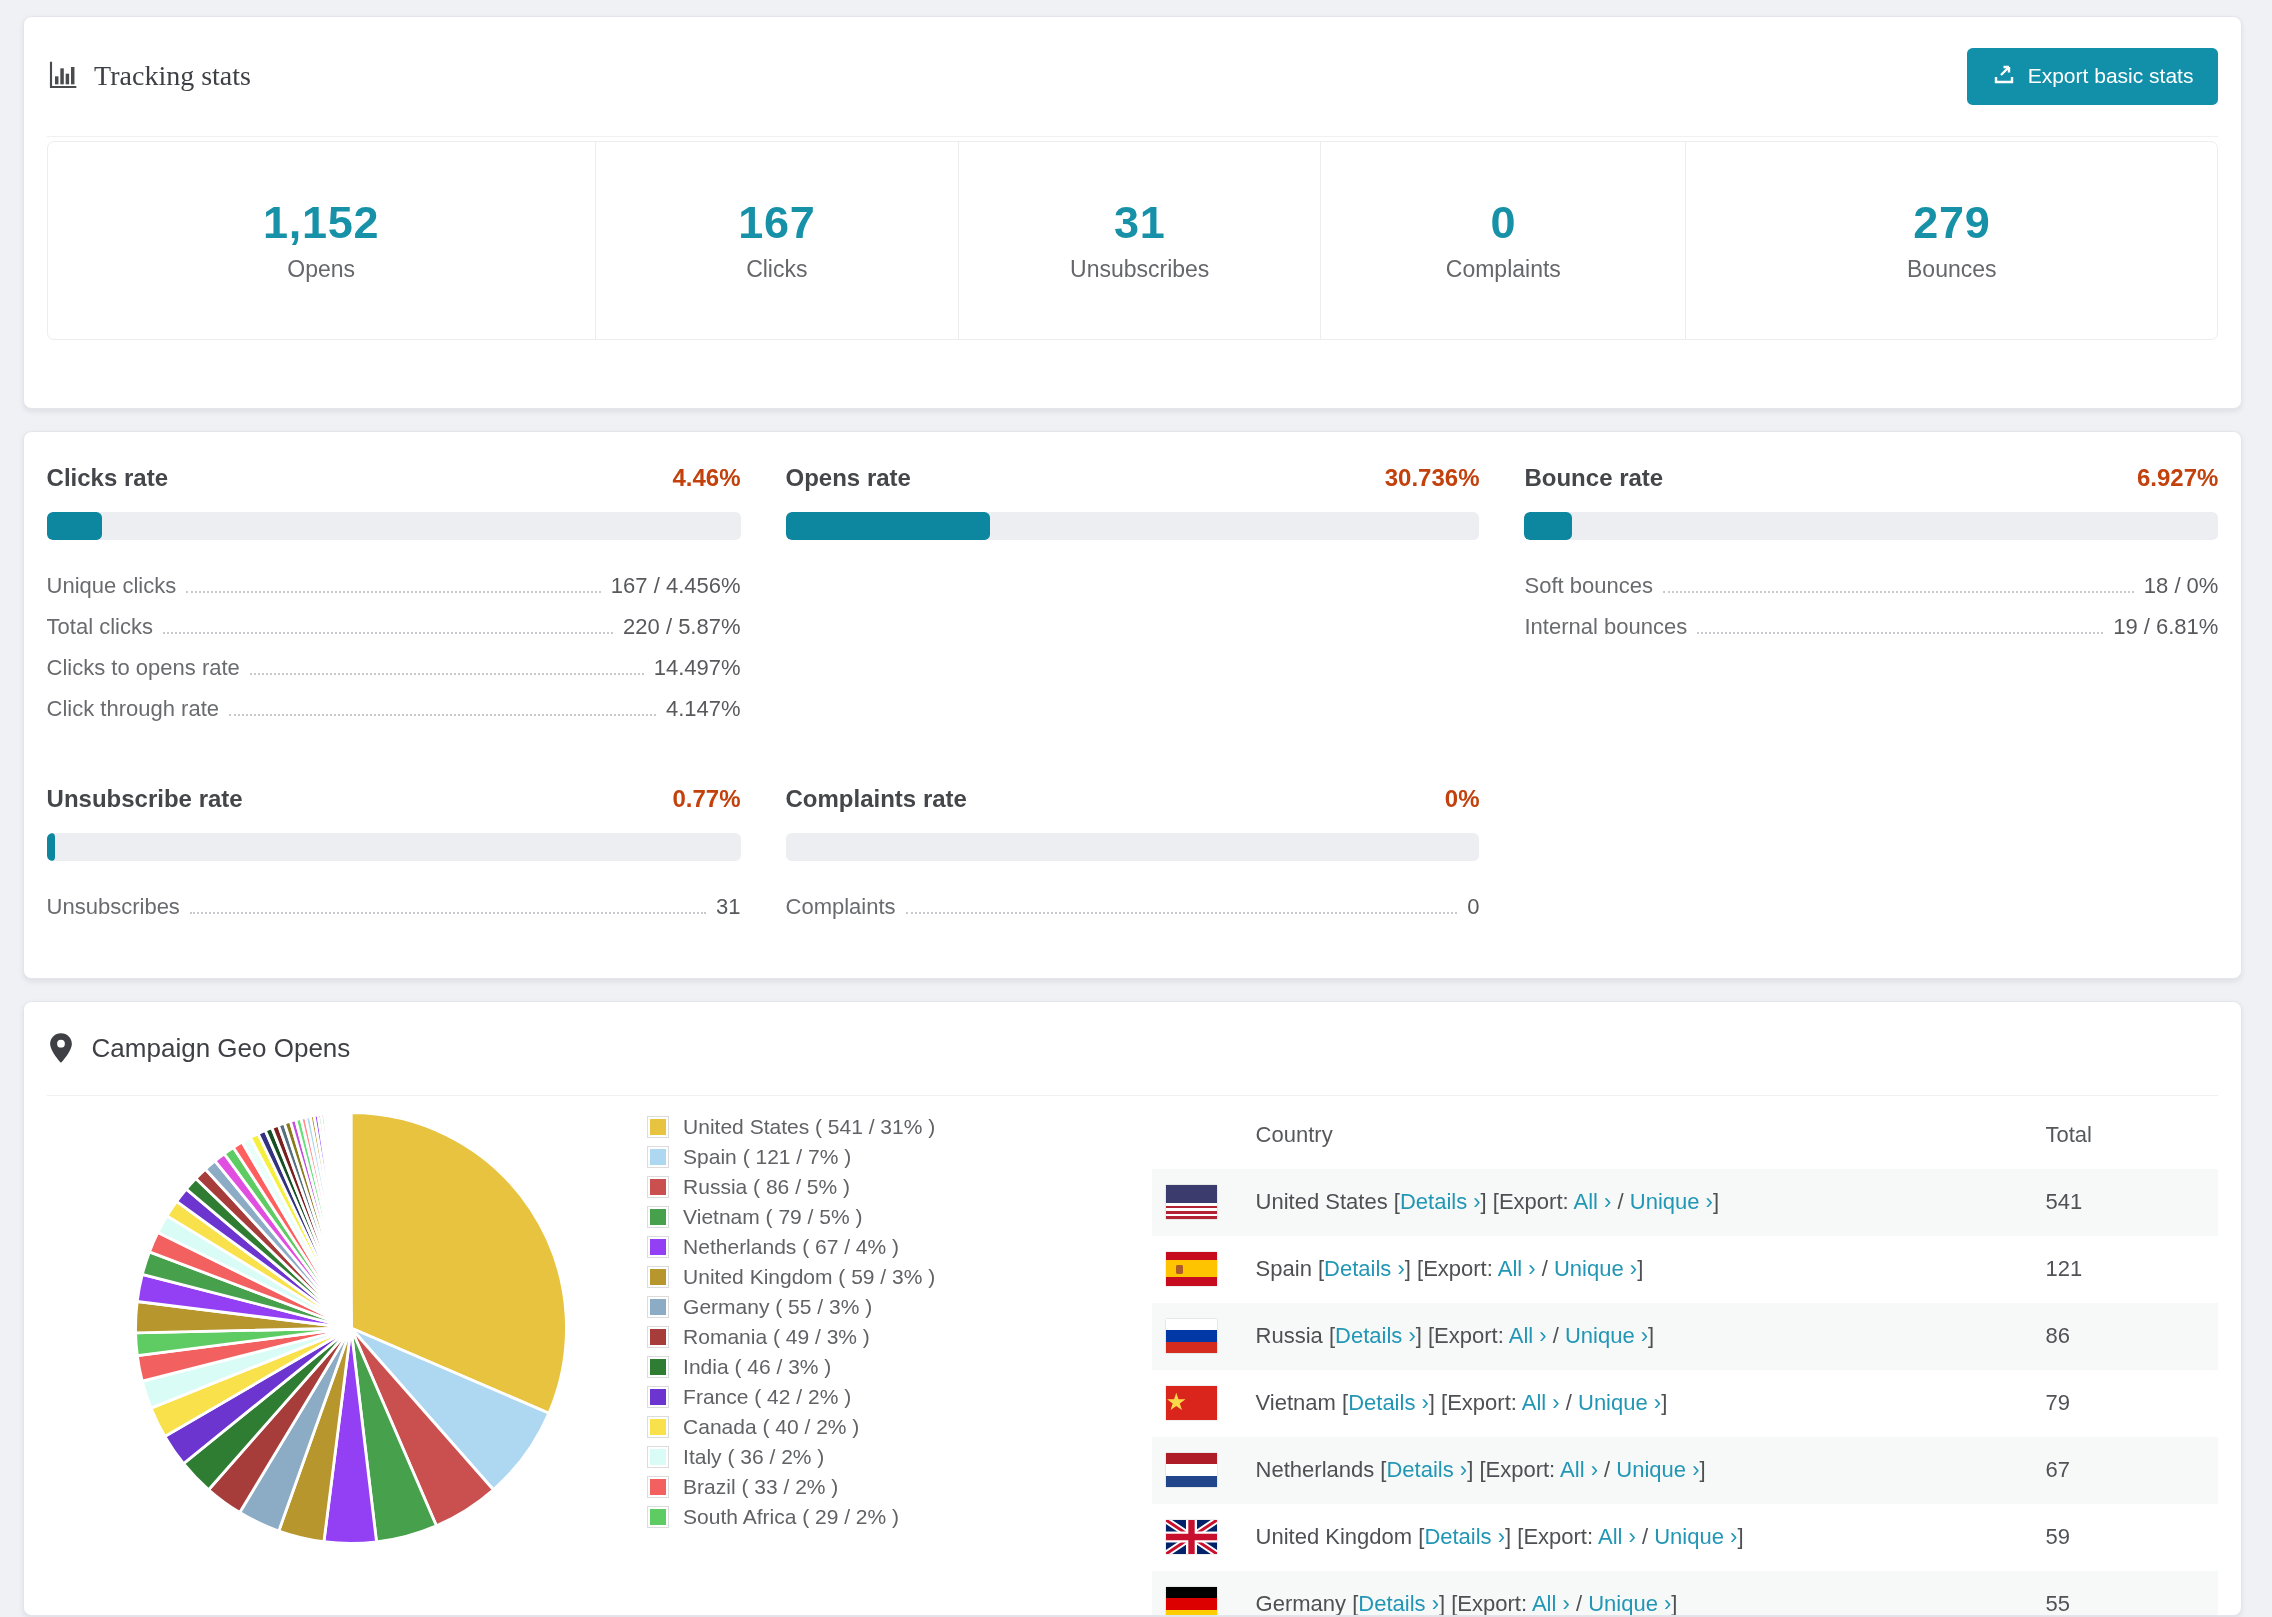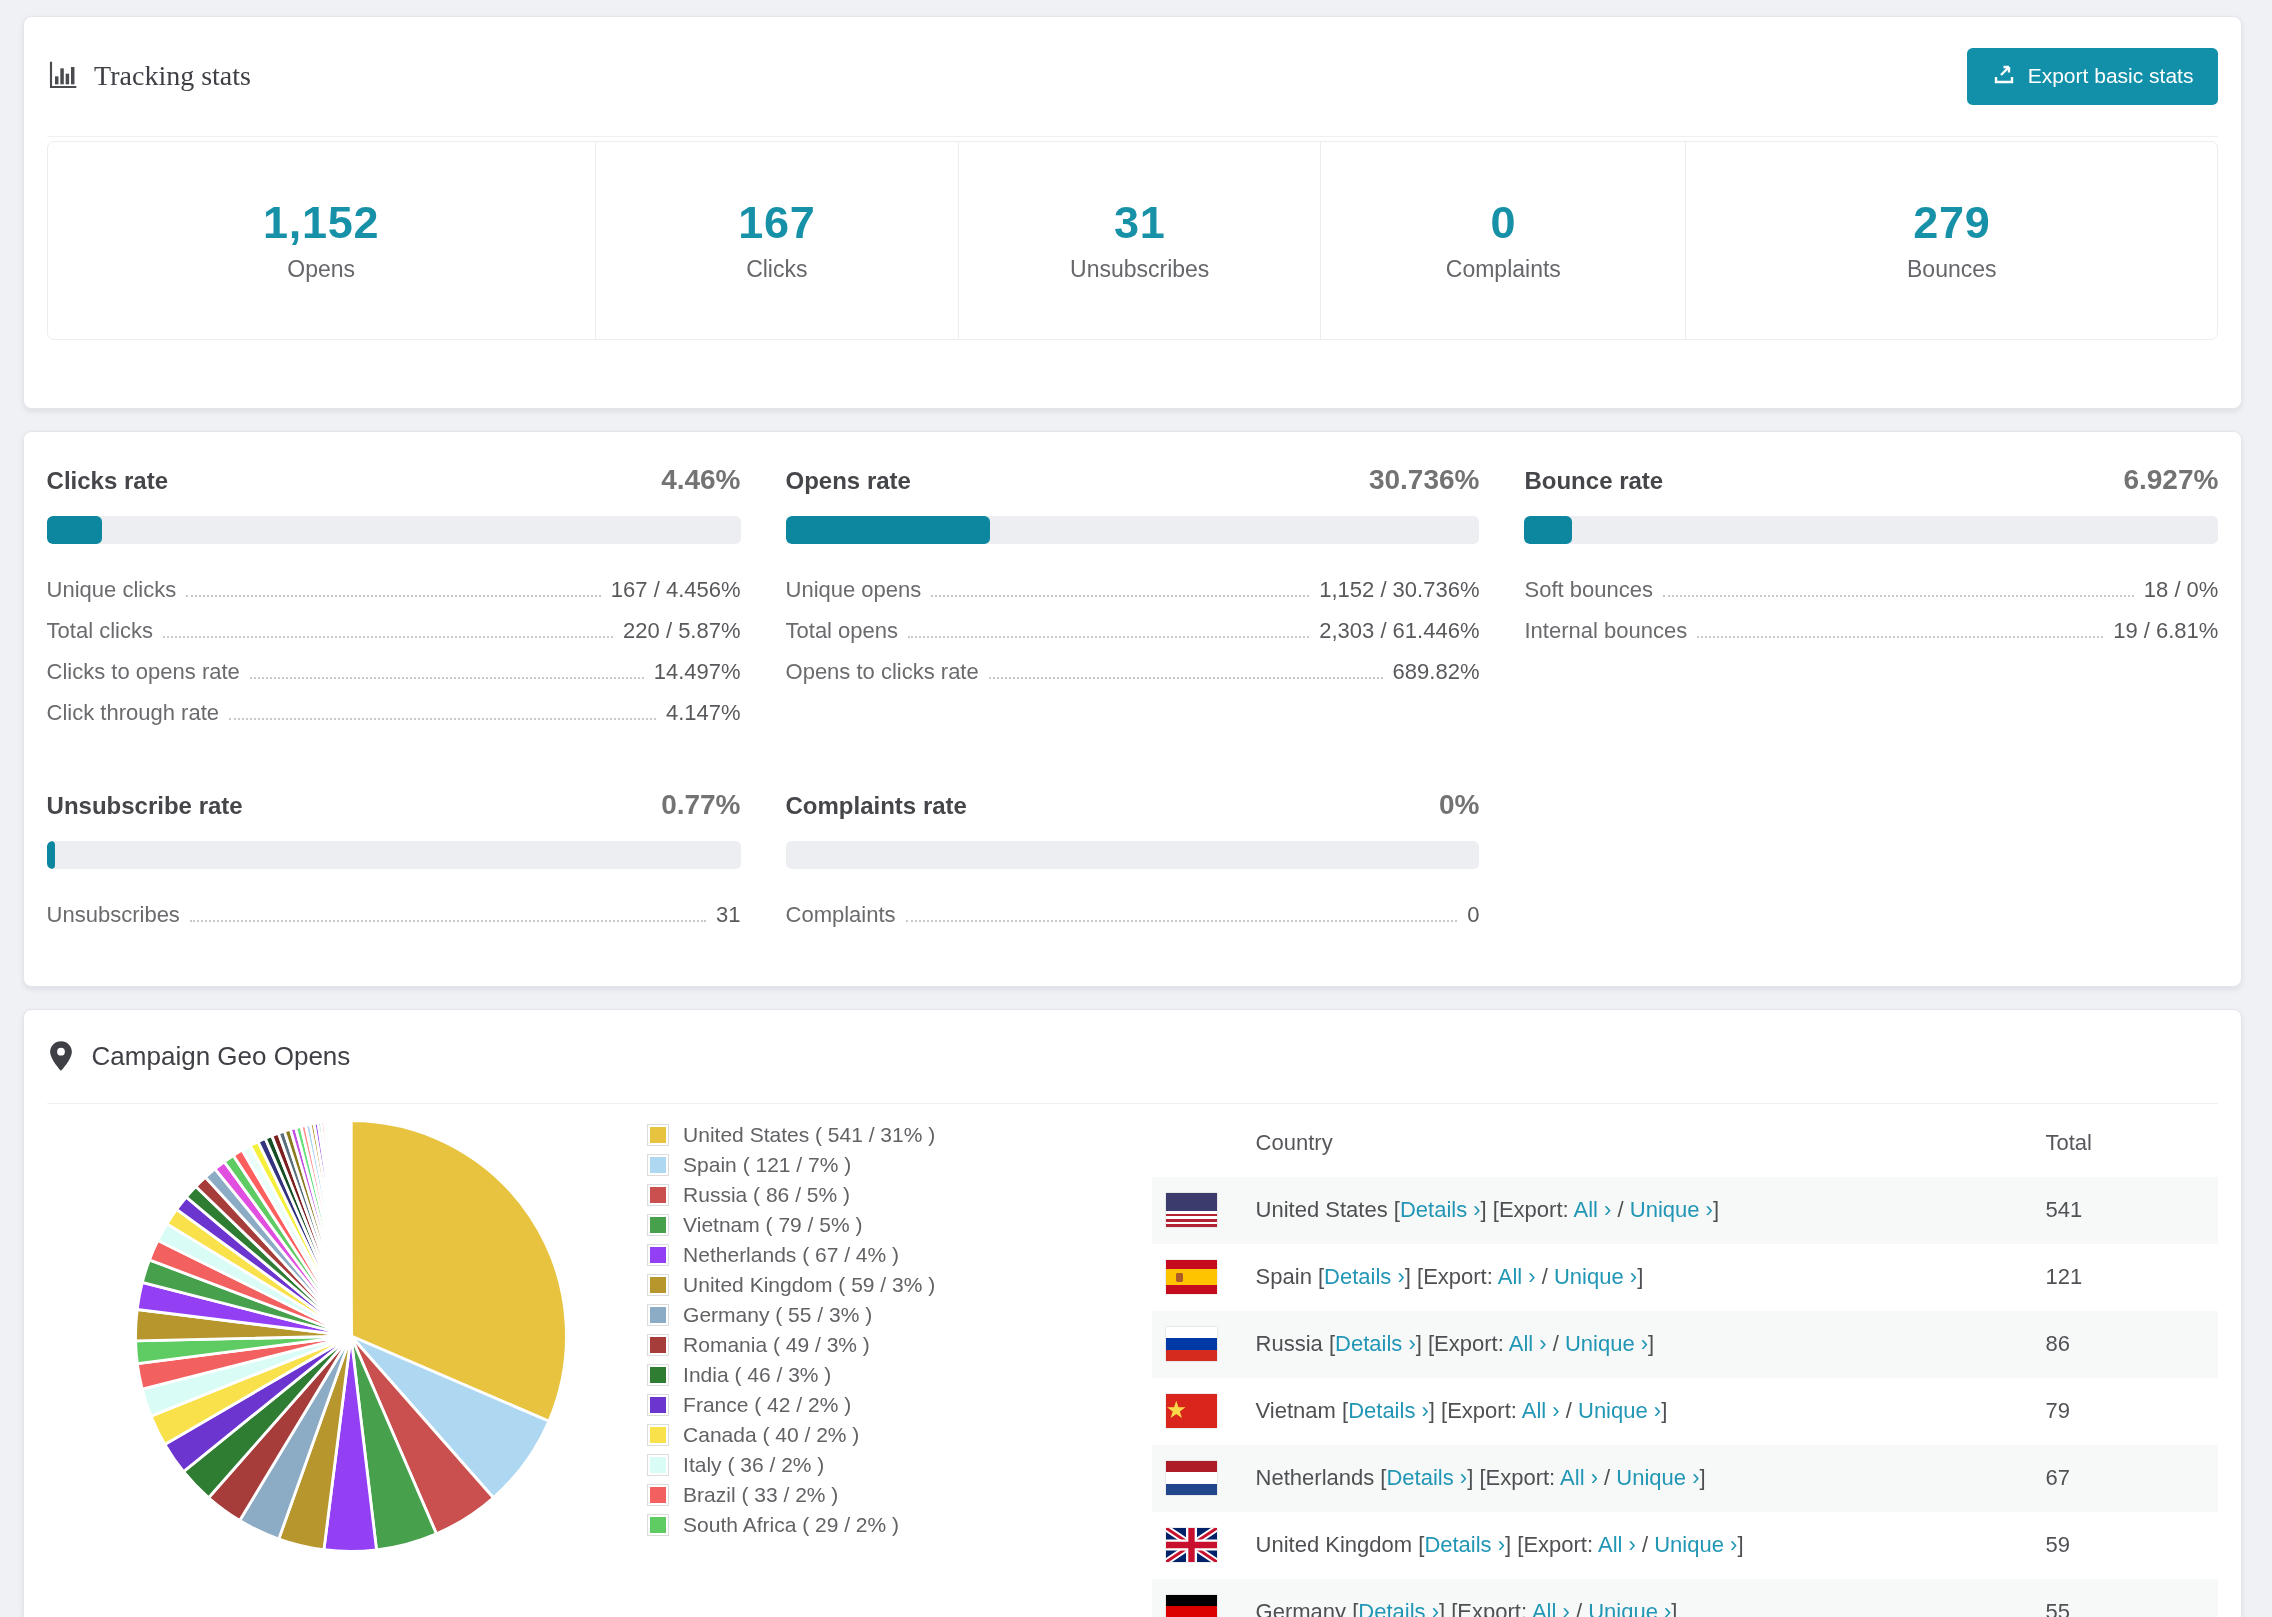--- a/index.html
+++ b/index.html
@@ -35,21 +35,21 @@
   }
   .stat-cell { display:flex; flex-direction:column; align-items:center; justify-content:center; }
   .stat-cell + .stat-cell { border-left:1.4px solid #ededee; }
   .stat-value { font-size:45px; font-weight:700; color:#1791a8; letter-spacing:0.7px; }
   .stat-label { font-size:23px; color:#66676b; margin-top:7px; }
   
   .card-rates { margin-top:22px; padding:32px 22.6px 41px 22.6px; }
   .rates-grid { display:grid; grid-template-columns:repeat(3,1fr); column-gap:45px; row-gap:45px; }
   .rate-head { display:flex; justify-content:space-between; align-items:baseline; }
   .rate-name { font-size:24px; font-weight:700; color:#454649; }
-  .rate-pct  { font-size:28px; font-weight:700; color:#737373; }
+  .rate-pct  { font-size:24px; font-weight:700; color:#c2410c; }
   .bar-track { margin-top:20px; height:28px; background:#eceef2; border-radius:5.6px; overflow:hidden; }
   .bar-fill  { height:100%; background:#0d87a0; border-radius:5.6px; }
   .rate-rows { margin-top:35px; }
   .rate-row  { display:flex; align-items:flex-end; margin-bottom:18.4px; }
   .rate-row-label { font-size:22px; color:#6a6b6e; line-height:1.04; white-space:nowrap; }
   .leader { flex:1; border-bottom:2.1px dotted #c8c9cc; margin:0 10px 5px 10px; min-width:28px; }
   .rate-row-value { font-size:22px; color:#58595c; line-height:1.04; white-space:nowrap; }
   
   .card-geo { margin-top:22px; height:615px; padding:0 22.6px; overflow:hidden; }
   .geo-header { height:93px; display:flex; align-items:center; gap:17px; }
@@ -167,37 +167,20 @@
             </div>
           </div>
         </div>
         <div class="rate-block">
           <div class="rate-head">
             <span class="rate-name">Opens rate</span>
             <span class="rate-pct">30.736%</span>
           </div>
           <div class="bar-track">
             <div class="bar-fill" style="width: 29.5%;"></div>
-          </div>
-          <div class="rate-rows">
-            <div class="rate-row">
-              <span class="rate-row-label">Unique opens</span>
-              <span class="leader"></span>
-              <span class="rate-row-value">1,152 / 30.736%</span>
-            </div>
-            <div class="rate-row">
-              <span class="rate-row-label">Total opens</span>
-              <span class="leader"></span>
-              <span class="rate-row-value">2,303 / 61.446%</span>
-            </div>
-            <div class="rate-row">
-              <span class="rate-row-label">Opens to clicks rate</span>
-              <span class="leader"></span>
-              <span class="rate-row-value">689.82%</span>
-            </div>
           </div>
         </div>
         <div class="rate-block">
           <div class="rate-head">
             <span class="rate-name">Bounce rate</span>
             <span class="rate-pct">6.927%</span>
           </div>
           <div class="bar-track">
             <div class="bar-fill" style="width: 6.8%;"></div>
           </div>

